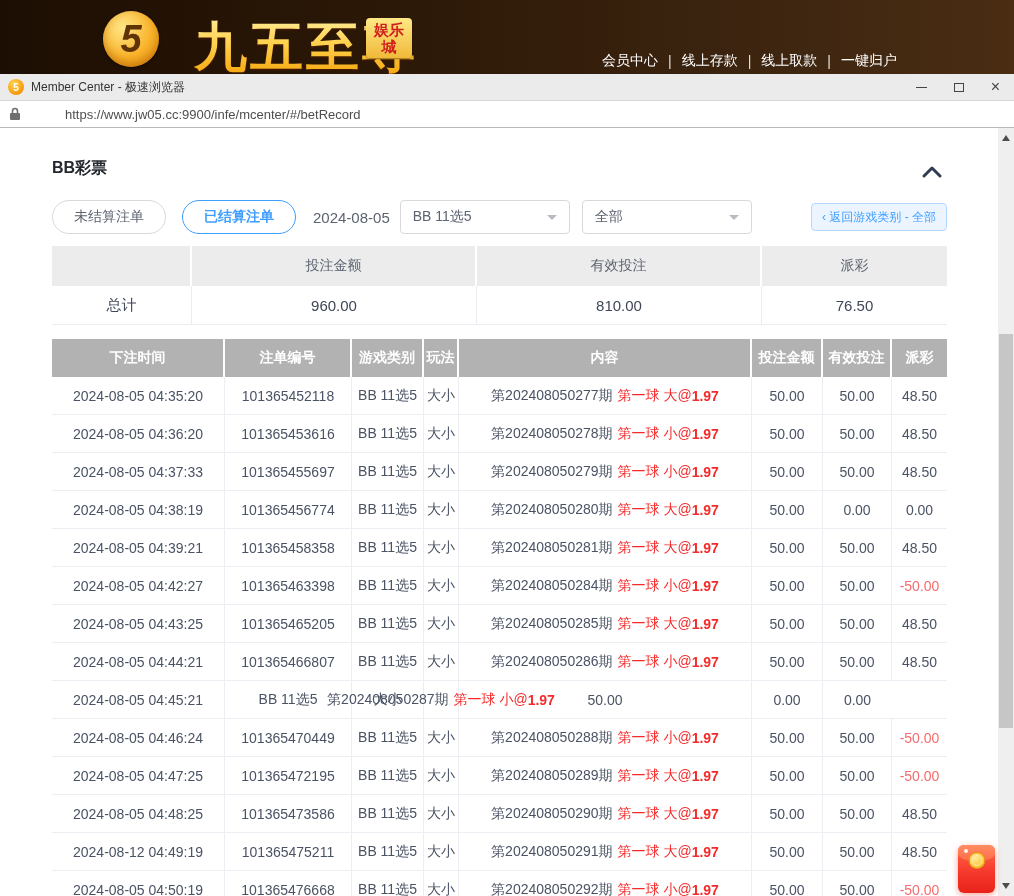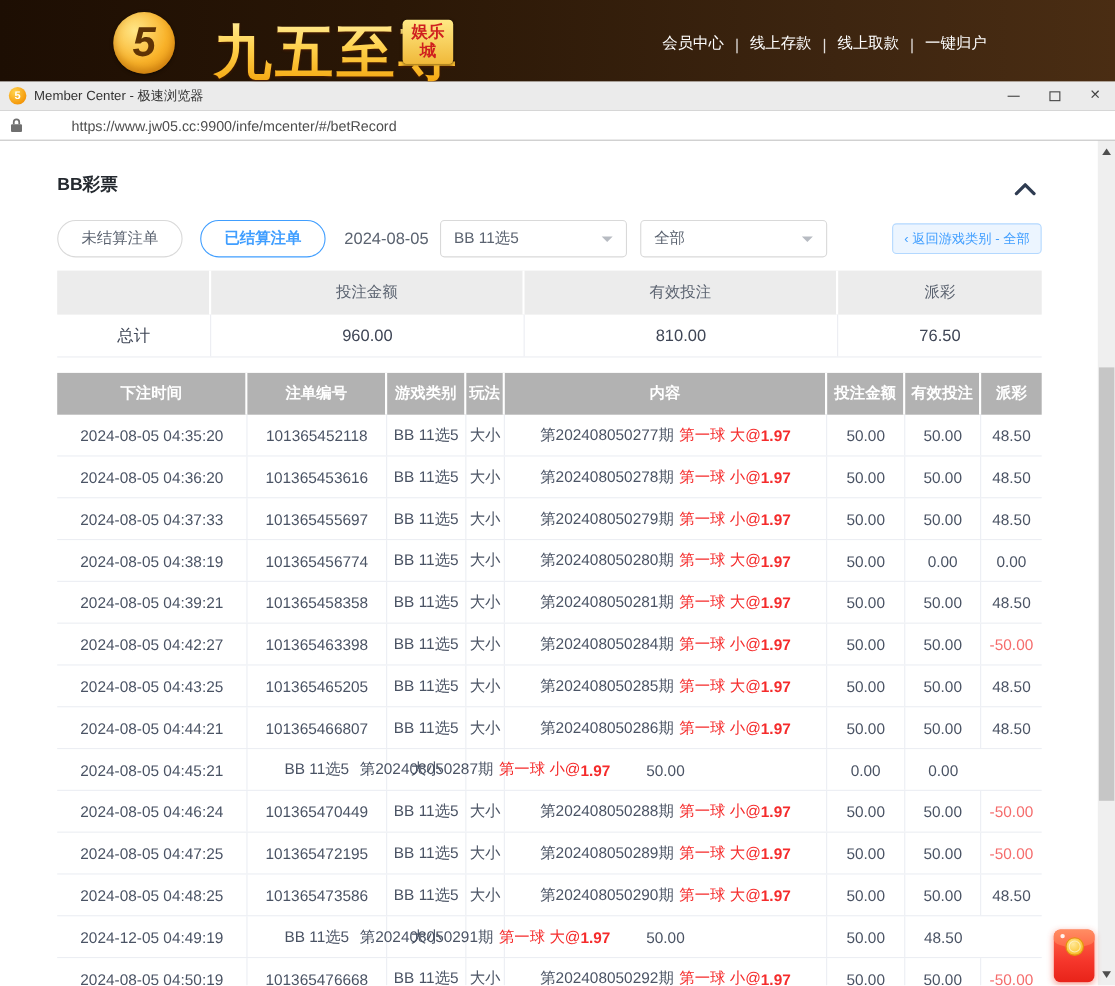--- a/index.html
+++ b/index.html
@@ -16,21 +16,21 @@
     font-size:38px; font-weight:bold; font-style:italic; color:#5f3305;
     box-shadow:inset 0 -4px 8px rgba(150,80,0,.45), 0 1px 3px rgba(0,0,0,.5); }
   .logo-text { position:absolute; left:170px; top:12px; font-size:53px; font-weight:bold; letter-spacing:3px;
     background:linear-gradient(180deg,#fff2a8 0%,#ffd04a 45%,#f29b00 100%);
     -webkit-background-clip:text; background-clip:text; color:transparent;
     filter:drop-shadow(0 1px 1px rgba(90,30,0,.7));margin-left:24px; }
   .logo-badge { position:absolute; left:366px; top:18px; width:46px; padding:3px 5px;
     background:linear-gradient(180deg,#ffe985,#f0b93a); border-radius:4px;
     color:#cf1f1f; font-weight:bold; font-size:15px; line-height:17px;
     word-break:break-all; text-align:center; box-shadow:0 1px 2px rgba(0,0,0,.4); }
-  .top-nav { position:absolute; right:117px; bottom:25px; display:flex; align-items:center; gap:10px;
+  .top-nav { position:absolute; right:117px; bottom:4px; display:flex; align-items:center; gap:10px;
     color:#fff; font-size:14px;justify-content:flex-end; }
   .top-nav a { color:#fff; text-decoration:none; cursor:pointer; }
   .top-nav .sep { color:rgba(255,255,255,.85); }
 
   
   .title-bar { height:27px; background:#ebebeb; border-bottom:1px solid #d6d6d6;
     display:flex; align-items:center; padding-left:8px; }
   .favicon { width:16px; height:16px; border-radius:50%; margin-right:7px; flex:0 0 auto;
     background:radial-gradient(circle at 35% 30%,#ffd34d,#f59a0c 70%,#e07f00);
     color:#fff; font-size:10px; font-weight:bold; display:flex; align-items:center; justify-content:center; }
@@ -389,21 +389,22 @@
       <span class="period">第202408050290期</span>
                 <span class="red">第一球 大@</span>
                 <b class="red">1.97</b>
     </div>
     <div class="td c-amt">50.00</div>
     <div class="td c-valid">50.00</div>
     <div class="td c-pay">48.50</div>
   </div>
 
   <div class="trow">
-    <div class="td c-time">2024-12-05 04:49:19</div>
+    <div class="td c-time">2024-08-12 04:49:19</div>
+    <div class="td c-id">101365475211</div>
     <div class="td c-game">BB 11选5</div>
     <div class="td c-play">大小</div>
     <div class="td c-content">
       <span class="period">第202408050291期</span>
                 <span class="red">第一球 大@</span>
                 <b class="red">1.97</b>
     </div>
     <div class="td c-amt">50.00</div>
     <div class="td c-valid">50.00</div>
     <div class="td c-pay">48.50</div>

